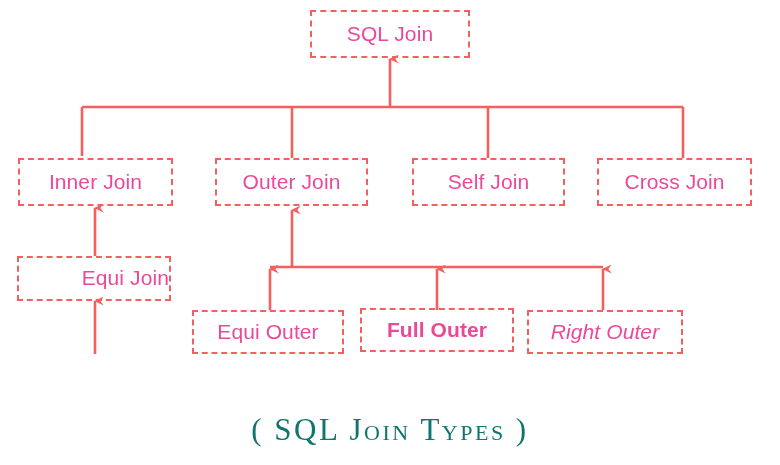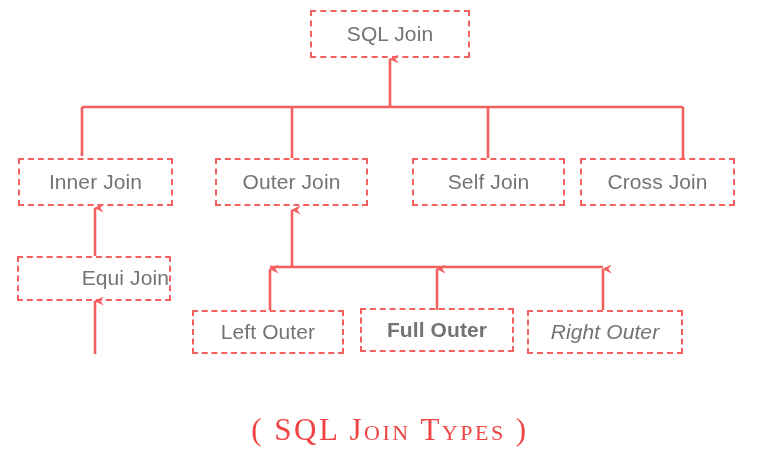--- a/index.html
+++ b/index.html
@@ -24,21 +24,21 @@
     pointer-events: none;
   }
   .node {
     position: absolute;
     box-sizing: border-box;
     border: 2px dashed #f4605f;
     background: transparent;
     display: flex;
     align-items: center;
     justify-content: center;
-    color: #737373;
+    color: #ec4899;
     font-family: "Liberation Sans", sans-serif;
     font-size: 21px;
     font-weight: 400;
     letter-spacing: 0.1px;
     white-space: nowrap;
     z-index: 2;
   }
   .node-label {
     display: block;
     line-height: 1;
@@ -47,21 +47,21 @@
   #caption {
     position: absolute;
     left: 0;
     top: 412px;
     width: 780px;
     text-align: center;
     font-family: "Liberation Serif", "DejaVu Serif", serif;
     font-size: 31px;
     font-variant: small-caps;
     letter-spacing: 2.5px;
-    color: #ef4444;
+    color: #0f766e;
     z-index: 2;
   }
 </style>
 </head>
 <body>
 
 <div id="canvas">
 
   <svg id="edges" viewBox="0 0 780 465" width="780" height="465" xmlns="http://www.w3.org/2000/svg">
     <defs>
@@ -115,31 +115,31 @@
   </div>
 
   <div class="node" style="left:18px; top:158px; width:155px; height:48px;">
     <span class="node-label">Inner Join</span>
   </div>
 
   <div class="node" style="left:412px; top:158px; width:153px; height:48px;text-align:center;">
     <span class="node-label">Self Join</span>
   </div>
 
-  <div class="node" style="left:580px; top:158px; width:155px; height:48px;">
+  <div class="node" style="left:597px; top:158px; width:155px; height:48px;">
     <span class="node-label">Cross Join</span>
   </div>
 
   <div class="node" style="left:17px; top:256px; width:154px; height:45px;justify-content:flex-end;">
     <span class="node-label">Equi Join</span>
   </div>
 
 
   <div class="node" style="left:192px; top:310px; width:152px; height:44px;">
-    <span class="node-label">Left Outer</span>
+    <span class="node-label">Equi Outer</span>
   </div>
 
   <div class="node" style="left:360px; top:308px; width:154px; height:44px;font-weight:bold;">
     <span class="node-label">Full Outer</span>
   </div>
 
   <div class="node" style="left:527px; top:310px; width:156px; height:44px;font-style:italic;">
     <span class="node-label">Right Outer</span>
   </div>
 

